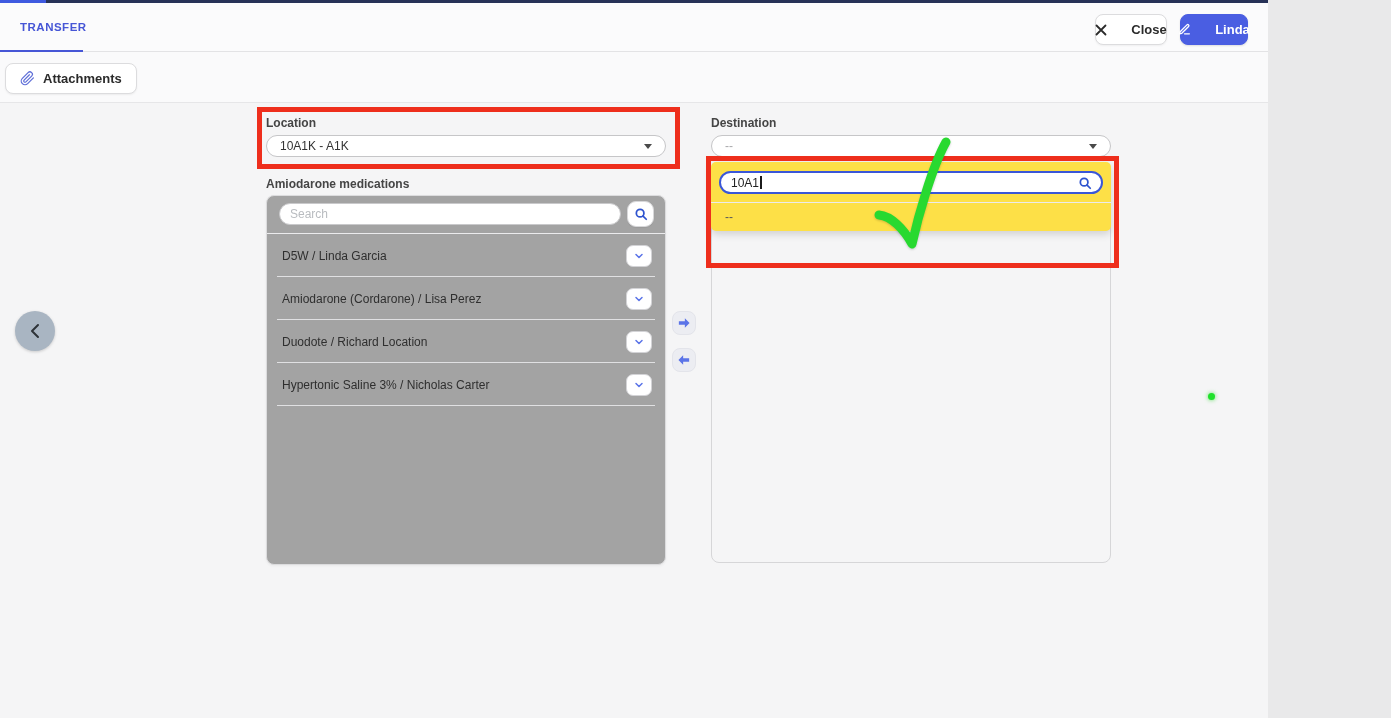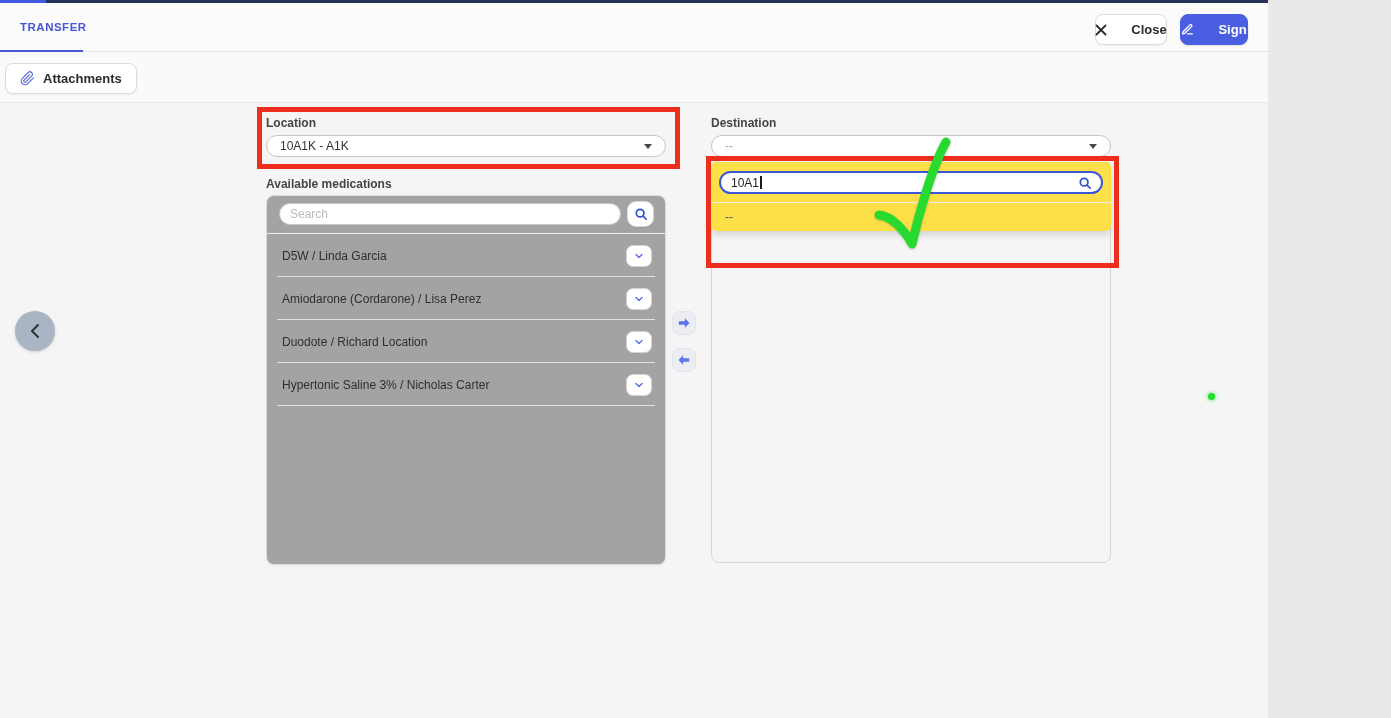--- a/index.html
+++ b/index.html
@@ -113,42 +113,42 @@
       <span>Close</span>
     </div>
 
     <div class="btn btn-sign">
       <span>
         <svg width="13" height="13" viewBox="0 0 24 24" fill="none" stroke="#ffffff" stroke-width="2.4" stroke-linecap="round" stroke-linejoin="round">
             <path d="M12 20h9"></path>
             <path d="M16.5 3.5a2.12 2.12 0 0 1 3 3L7 19l-4 1 1-4L16.5 3.5z"></path>
           </svg>
       </span>
-      <span>Sign</span>
+      <span>Linda</span>
     </div>
   </div>
 
   <div class="attachbar">
     <div class="btn-attachments">
       <span>
         <svg width="15" height="15" viewBox="0 0 24 24" fill="none" stroke="#5f6fd8" stroke-width="2" stroke-linecap="round" stroke-linejoin="round">
             <path d="M21.44 11.05l-9.19 9.19a6 6 0 0 1-8.49-8.49l9.19-9.19a4 4 0 0 1 5.66 5.66l-9.2 9.19a2 2 0 0 1-2.83-2.83l8.49-8.48"></path>
           </svg>
       </span>
       <span>Attachments</span>
     </div>
   </div>
 
   <div class="field-label" style="left:266px; top:116px;text-align:right;">Location</div>
   <div class="select" style="left:266px; top:135px;">
     <span class="value">10A1K - A1K</span>
     <span class="caret"></span>
   </div>
 
-  <div class="field-label" style="left:266px; top:177px;">Available medications</div>
+  <div class="field-label" style="left:266px; top:177px;">Amiodarone medications</div>
   <div class="panel-left">
     <div class="search-row">
       <input class="search-input" type="text" placeholder="Search" style="">
       <div class="search-btn">
         <span>
           <svg width="14" height="14" viewBox="0 0 24 24" fill="none" stroke="#2f54cf" stroke-width="3" stroke-linecap="round">
               <circle cx="10.5" cy="10.5" r="6.5"></circle>
               <path d="M15.5 15.5L21 21"></path>
             </svg>
         </span>

